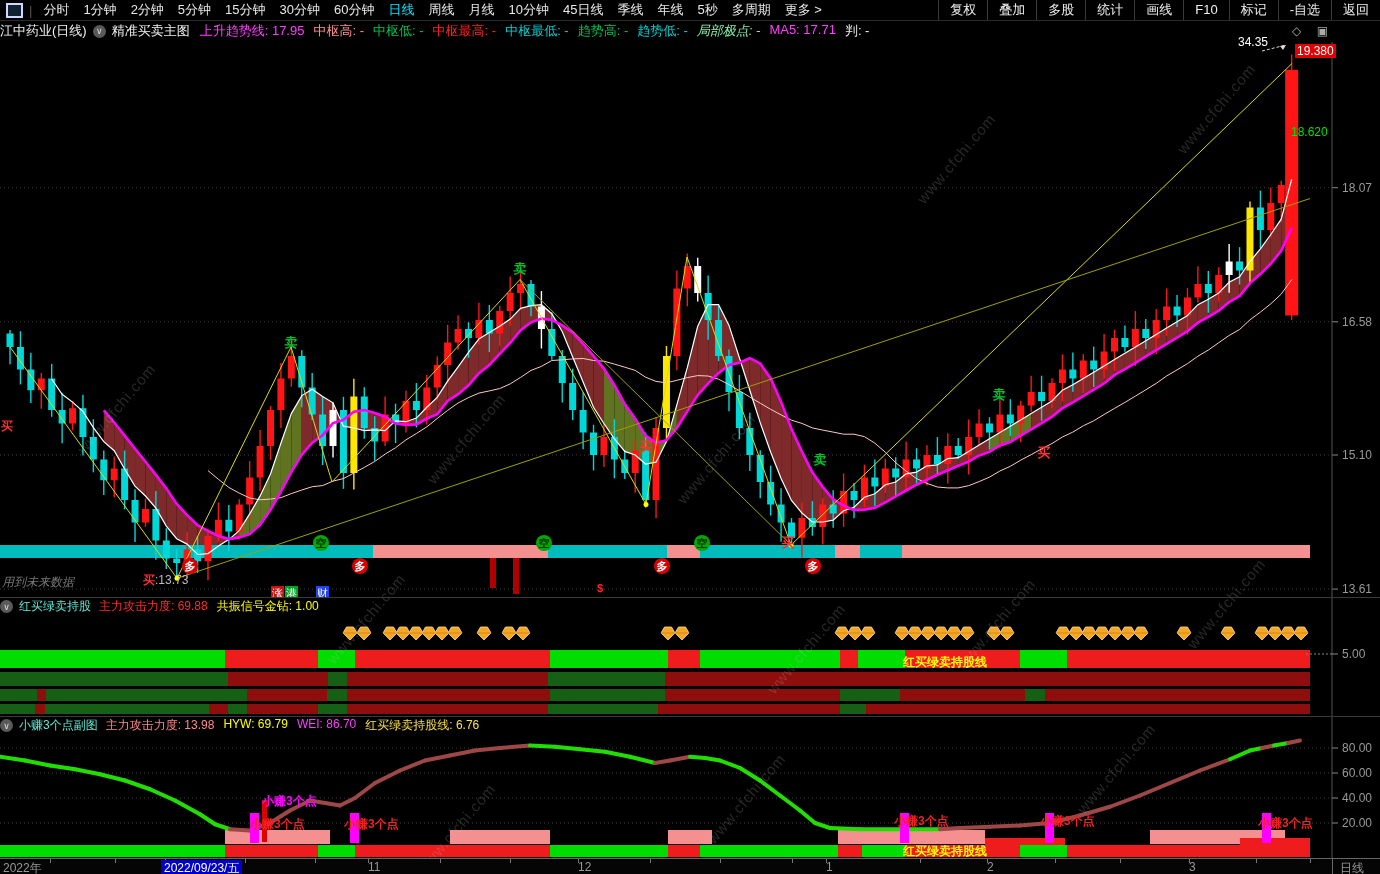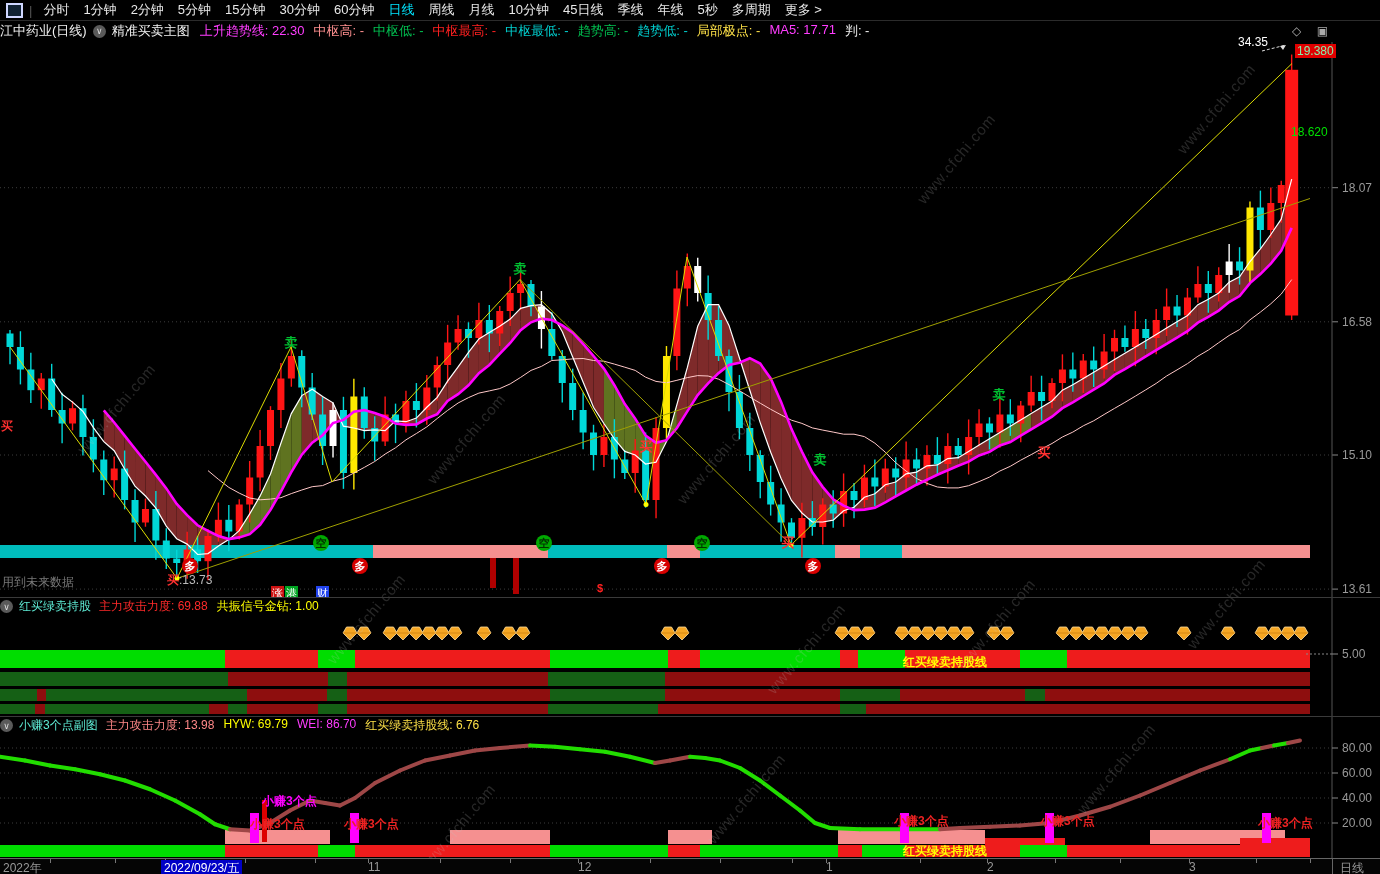--- a/index.html
+++ b/index.html
@@ -54,35 +54,46 @@
         <span class="ptab">周线</span>
         <span class="ptab">月线</span>
         <span class="ptab">10分钟</span>
         <span class="ptab">45日线</span>
         <span class="ptab">季线</span>
         <span class="ptab">年线</span>
         <span class="ptab">5秒</span>
         <span class="ptab">多周期</span>
         <span class="ptab">更多 &gt;</span>
       </span>
+    <span class="tb1-right" id="rightbtns">
+        <span class="rbtn">复权</span>
+        <span class="rbtn">叠加</span>
+        <span class="rbtn">多股</span>
+        <span class="rbtn">统计</span>
+        <span class="rbtn">画线</span>
+        <span class="rbtn">F10</span>
+        <span class="rbtn">标记</span>
+        <span class="rbtn">-自选</span>
+        <span class="rbtn">返回</span>
+      </span>
   </div>
 
   <div class="tb2">
     <span class="stock">江中药业(日线)</span>
     <span class="collapse">∨</span>
     <span class="indic">精准买卖主图</span>
     <span id="hparams" style="display:flex;">
-        <span class="prm" style="color: rgb(255, 61, 255);">上升趋势线: 22.30</span>
+        <span class="prm" style="color: rgb(255, 61, 255);">上升趋势线: 17.95</span>
         <span class="prm" style="color: rgb(255, 144, 144);">中枢高: -</span>
         <span class="prm" style="color: rgb(0, 192, 80);">中枢低: -</span>
         <span class="prm" style="color: rgb(255, 32, 32);">中枢最高: -</span>
         <span class="prm" style="color: rgb(0, 208, 208);">中枢最低: -</span>
         <span class="prm" style="color: rgb(0, 192, 80);">趋势高: -</span>
         <span class="prm" style="color: rgb(0, 208, 208);">趋势低: -</span>
-        <span class="prm" style="color: #fde047;">局部极点: -</span>
+        <span class="prm" style="color: #86efac; font-style: italic;">局部极点: -</span>
         <span class="prm" style="color: rgb(255, 61, 255);">MA5: 17.71</span>
         <span class="prm" style="color: rgb(240, 240, 240);">判: -</span>
       </span>
     <span class="tb2-icons">◇ ▣</span>
   </div>
 
   <svg id="svg-main" width="1380" height="556" style="top:42px;">
       <line x1="0" y1="145.69999999999993" x2="1332" y2="145.69999999999993" stroke="#3c3c3c" stroke-dasharray="1,3"></line>
       <line x1="1332" y1="145.69999999999993" x2="1338" y2="145.69999999999993" stroke="#888"></line>
       <text x="1342" y="149.69999999999993" fill="#999" font-size="12" text-anchor="start" font-family="&quot;Liberation Sans&quot;,sans-serif">18.07</text>
@@ -752,24 +763,24 @@
       <text x="262" y="88" fill="#ff00ff" font-size="12" text-anchor="start" font-family="&quot;Liberation Sans&quot;,sans-serif" font-weight="bold">小赚3个点</text>
       <text x="250" y="111" fill="#ee2222" font-size="12" text-anchor="start" font-family="&quot;Liberation Sans&quot;,sans-serif" font-weight="bold">小赚3个点</text>
       <text x="344" y="111" fill="#ee2222" font-size="12" text-anchor="start" font-family="&quot;Liberation Sans&quot;,sans-serif" font-weight="bold">小赚3个点</text>
       <text x="894" y="108" fill="#ee2222" font-size="12" text-anchor="start" font-family="&quot;Liberation Sans&quot;,sans-serif" font-weight="bold">小赚3个点</text>
       <text x="1040" y="108" fill="#ee2222" font-size="12" text-anchor="start" font-family="&quot;Liberation Sans&quot;,sans-serif" font-weight="bold">小赚3个点</text>
       <text x="1258" y="110" fill="#ee2222" font-size="12" text-anchor="start" font-family="&quot;Liberation Sans&quot;,sans-serif" font-weight="bold">小赚3个点</text>
       <text x="903" y="138" fill="#ffff00" font-size="12" text-anchor="start" font-family="&quot;Liberation Sans&quot;,sans-serif" font-weight="bold">红买绿卖持股线</text>
     </svg>
 
   <div class="alab" style="left:1238px;top:35px;color:#fff;">34.35</div>
-  <div class="alab" style="left:1295px;top:44px;background:#e00000;color:#86efac;padding:0 2px;">19.380</div>
+  <div class="alab" style="left:1295px;top:44px;background:#e00000;color:#ffffff;padding:0 2px;">19.380</div>
   <div class="alab" style="left:1291px;top:125px;color:#00e000;text-align:right;">18.620</div>
-  <div class="alab" style="left:167px;top:572px;text-align:center;"><span style="color:#ff3030;font-weight:bold;">买</span><span style="color:#bbb;">:13.73</span></div>
-  <div class="alab" style="left:2px;top:574px;color:#787878;">用到未来数据</div>
+  <div class="alab" style="left:143px;top:572px;text-align:center;"><span style="color:#ff3030;font-weight:bold;">买</span><span style="color:#bbb;">:13.73</span></div>
+  <div class="alab" style="left:2px;top:574px;color:#787878;font-style:italic;">用到未来数据</div>
   <div class="alab" style="left:1px;top:418px;color:#ff3030;font-weight:bold;">买</div>
 
   <div id="wms">
       <div class="wm" style="left: 60px; top: 400px;">www.cfchi.com</div>
       <div class="wm" style="left: 410px; top: 430px;">www.cfchi.com</div>
       <div class="wm" style="left: 660px; top: 450px;">www.cfchi.com</div>
       <div class="wm" style="left: 900px; top: 150px;">www.cfchi.com</div>
       <div class="wm" style="left: 1160px; top: 100px;">www.cfchi.com</div>
       <div class="wm" style="left: 310px; top: 610px;">www.cfchi.com</div>
       <div class="wm" style="left: 750px; top: 640px;">www.cfchi.com</div>

